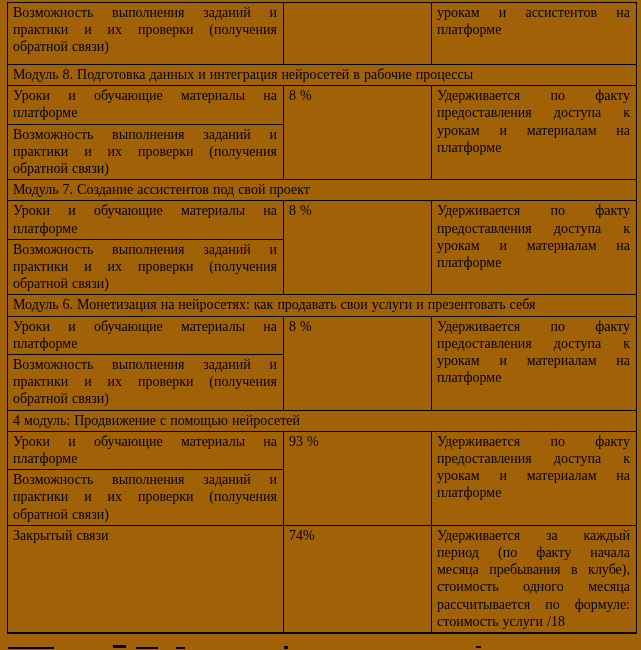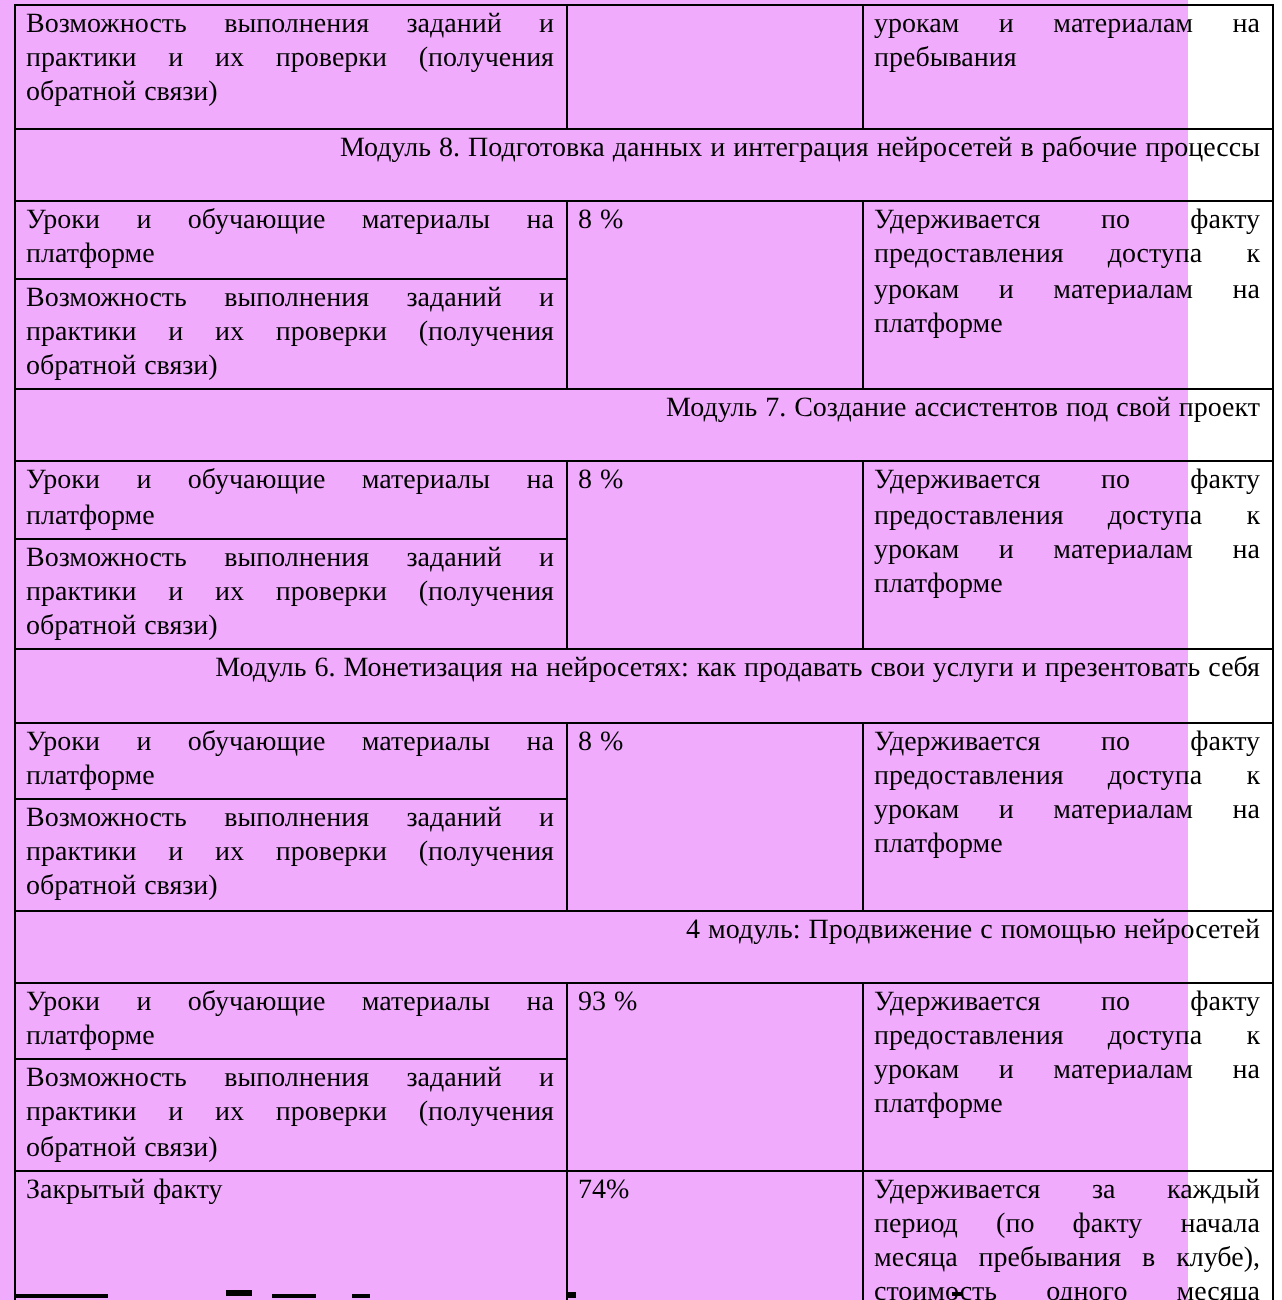--- a/index.html
+++ b/index.html
@@ -1,28 +1,28 @@
 <!DOCTYPE html>
 <html lang="ru"><head>
 <meta charset="utf-8">
 <style>
   html,body{margin:0;padding:0;background:#ffffff;}
   body{width:641px;height:650px;overflow:hidden;
        font-family:"Liberation Serif", serif;color:#000;}
-  .page{position:relative;width:594px;height:650px;background:#f0abfc;}
+  .page{position:relative;width:641px;height:650px;background:#a16207;}
   table.doc{position:absolute;left:7px;top:2px;width:629px;
        border-collapse:collapse;table-layout:fixed;}
   table.doc td{border:1px solid #000;vertical-align:top;
        font-size:14px;line-height:17.2px;
        padding:1px 6px 2px 5px;word-spacing:0.5px;}
   td.just{text-align:justify;}
   td.pct{padding-top:1px;}
   td.ret{padding-right:12px;}
   tr.rowA td{height:58px;}
-  tr.hdr td{padding-top:1px;padding-bottom:17px;text-align:right;}
+  tr.hdr td{padding-top:1px;padding-bottom:2px;}
   tr.last td{border-bottom:2px solid #000;}
   .clipped{position:absolute;left:8px;top:645px;width:520px;height:5px;
        background-image:
          linear-gradient(#000,#000),linear-gradient(#000,#000),
          linear-gradient(#000,#000),linear-gradient(#000,#000),
          linear-gradient(#000,#000),linear-gradient(#000,#000);
        background-repeat:no-repeat;
        background-size:46px 2px,13px 3px,22px 2px,9px 2px,4px 3px,5px 2px;
        background-position:0px 2px,105px 0px,128px 2px,168px 2px,276px 1px,468px 1px;}
 </style>
@@ -33,21 +33,21 @@
   <table class="doc">
     <colgroup>
       <col style="width:276px">
         <col style="width:148px">
         <col style="width:205px">
     </colgroup>
     <tbody>
       <tr class="rowA">
         <td class="just">Возможность выполнения заданий и практики и их проверки (получения обратной связи)</td>
         <td class="pct"></td>
-        <td class="just ret">урокам и материалам на пребывания</td>
+        <td class="just ret">урокам и ассистентов на платформе</td>
       </tr>
 
       <tr class="hdr">
         <td colspan="3">Модуль 8. Подготовка данных и интеграция нейросетей в рабочие процессы</td>
       </tr>
       <tr>
         <td class="just">Уроки и обучающие материалы на платформе</td>
         <td class="pct" rowspan="2">8 %</td>
         <td class="just ret" rowspan="2">Удерживается по факту предоставления доступа к урокам и материалам на платформе</td>
       </tr>
@@ -85,21 +85,21 @@
       <tr>
         <td class="just">Уроки и обучающие материалы на платформе</td>
         <td class="pct" rowspan="2">93 %</td>
         <td class="just ret" rowspan="2">Удерживается по факту предоставления доступа к урокам и материалам на платформе</td>
       </tr>
       <tr>
         <td class="just">Возможность выполнения заданий и практики и их проверки (получения обратной связи)</td>
       </tr>
 
       <tr class="last">
-        <td>Закрытый факту</td>
+        <td>Закрытый связи</td>
         <td class="pct">74%</td>
-        <td class="just ret">Удерживается за каждый период (по факту начала месяца пребывания в клубе), стоимость одного месяца рассчитывается по формуле: стоимость услуги /12</td>
+        <td class="just ret">Удерживается за каждый период (по факту начала месяца пребывания в клубе), стоимость одного месяца рассчитывается по формуле: стоимость услуги /18</td>
       </tr>
     </tbody>
   </table>
 
   <div class="clipped"></div>
 </div>
 
 </body></html>

